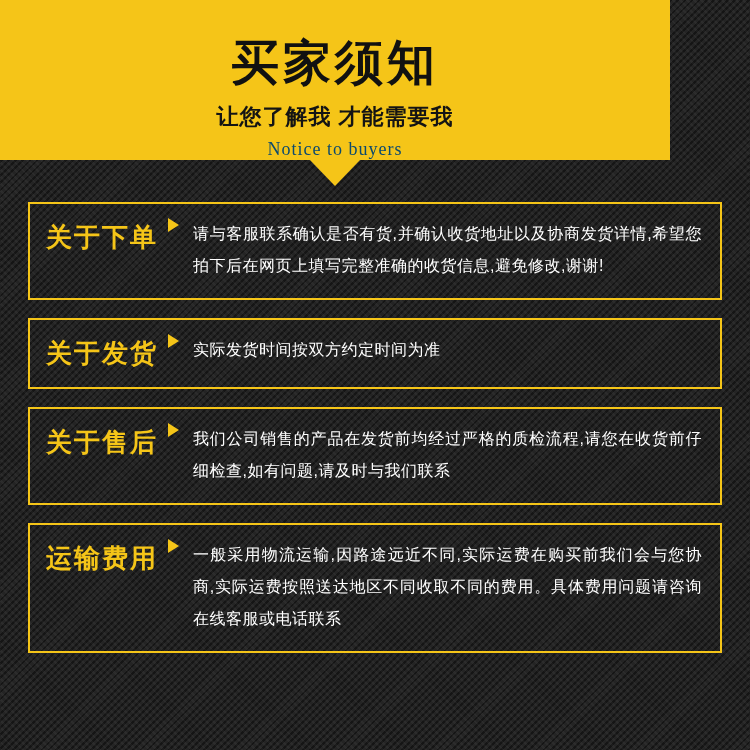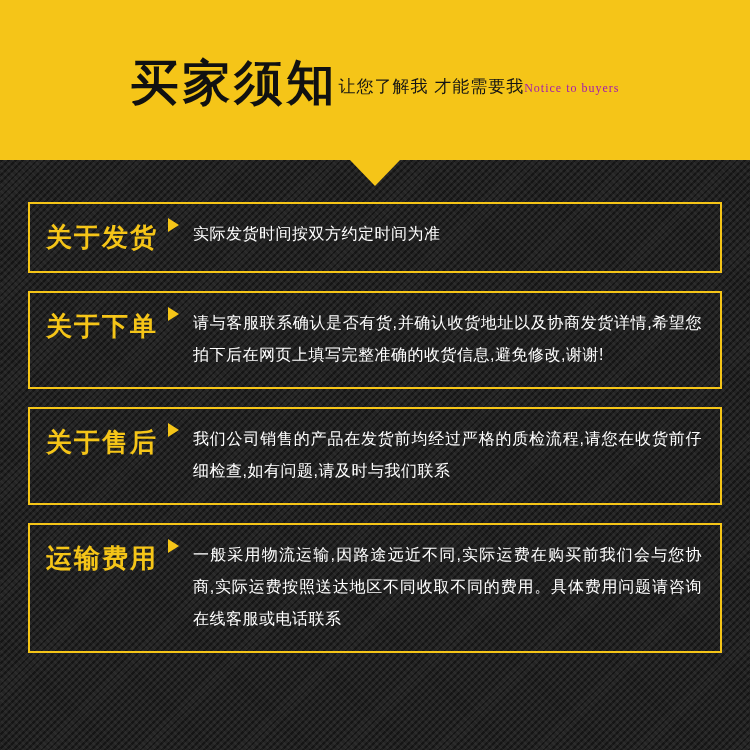--- a/index.html
+++ b/index.html
@@ -20,50 +20,50 @@
     background-color: #202020;
     background-image:
       repeating-linear-gradient(45deg, rgba(255,255,255,0.035) 0px, rgba(255,255,255,0.035) 2px, rgba(0,0,0,0) 2px, rgba(0,0,0,0) 5px),
       repeating-linear-gradient(-45deg, rgba(0,0,0,0.35) 0px, rgba(0,0,0,0.35) 2px, rgba(255,255,255,0.02) 2px, rgba(255,255,255,0.02) 5px);
     overflow: hidden;
   }
 
   
   .header {
     position: relative;
-    width: 750px;
+    width: 670px;
     height: 160px;
     background: #f5c518;
     box-sizing: border-box;
     display: flex;
-    flex-direction: row;
+    flex-direction: column;
     align-items: center;
-    justify-content: center;
+    justify-content: flex-end;
   }
   .header-title {
     font-size: 48px;
     font-weight: bold;
     color: #111111;
     letter-spacing: 4px;
     line-height: 1.1;
     margin-top: 6px;
   }
   .header-sub {
-    font-size: 17px;
-    font-weight: normal;
+    font-size: 22px;
+    font-weight: bold;
     color: #141414;
     letter-spacing: 1px;
     margin-top: 12px;
   }
   .header-en {
     font-family: "Liberation Serif", serif;
-    font-size: 12px;
-    color: #a21caf;
+    font-size: 18px;
+    color: #0c4a6e;
     letter-spacing: 1px;
-    margin-top: 16px;
+    margin-top: 7px;
   }
   .header-arrow {
     position: absolute;
     left: 50%;
     bottom: -26px;
     transform: translateX(-50%);
     width: 0;
     height: 0;
     border-left: 26px solid transparent;
     border-right: 26px solid transparent;
@@ -125,32 +125,32 @@
     <div class="header-title">买家须知</div>
     <div class="header-sub">让您了解我 才能需要我</div>
     <div class="header-en">Notice to buyers</div>
     <div class="header-arrow"></div>
   </div>
 
   <div class="content">
 
     <div class="item">
       <div class="item-label">
+        <span class="item-label-text">关于下单</span>
+      </div>
+      <div class="item-arrow"></div>
+      <div class="item-body">请与客服联系确认是否有货,并确认收货地址以及协商发货详情,希望您拍下后在网页上填写完整准确的收货信息,避免修改,谢谢!</div>
+    </div>
+
+    <div class="item">
+      <div class="item-label">
         <span class="item-label-text">关于发货</span>
       </div>
       <div class="item-arrow"></div>
       <div class="item-body">实际发货时间按双方约定时间为准</div>
-    </div>
-
-    <div class="item">
-      <div class="item-label">
-        <span class="item-label-text">关于下单</span>
-      </div>
-      <div class="item-arrow"></div>
-      <div class="item-body">请与客服联系确认是否有货,并确认收货地址以及协商发货详情,希望您拍下后在网页上填写完整准确的收货信息,避免修改,谢谢!</div>
     </div>
 
     <div class="item">
       <div class="item-label">
         <span class="item-label-text">关于售后</span>
       </div>
       <div class="item-arrow"></div>
       <div class="item-body">我们公司销售的产品在发货前均经过严格的质检流程,请您在收货前仔细检查,如有问题,请及时与我们联系</div>
     </div>
 

